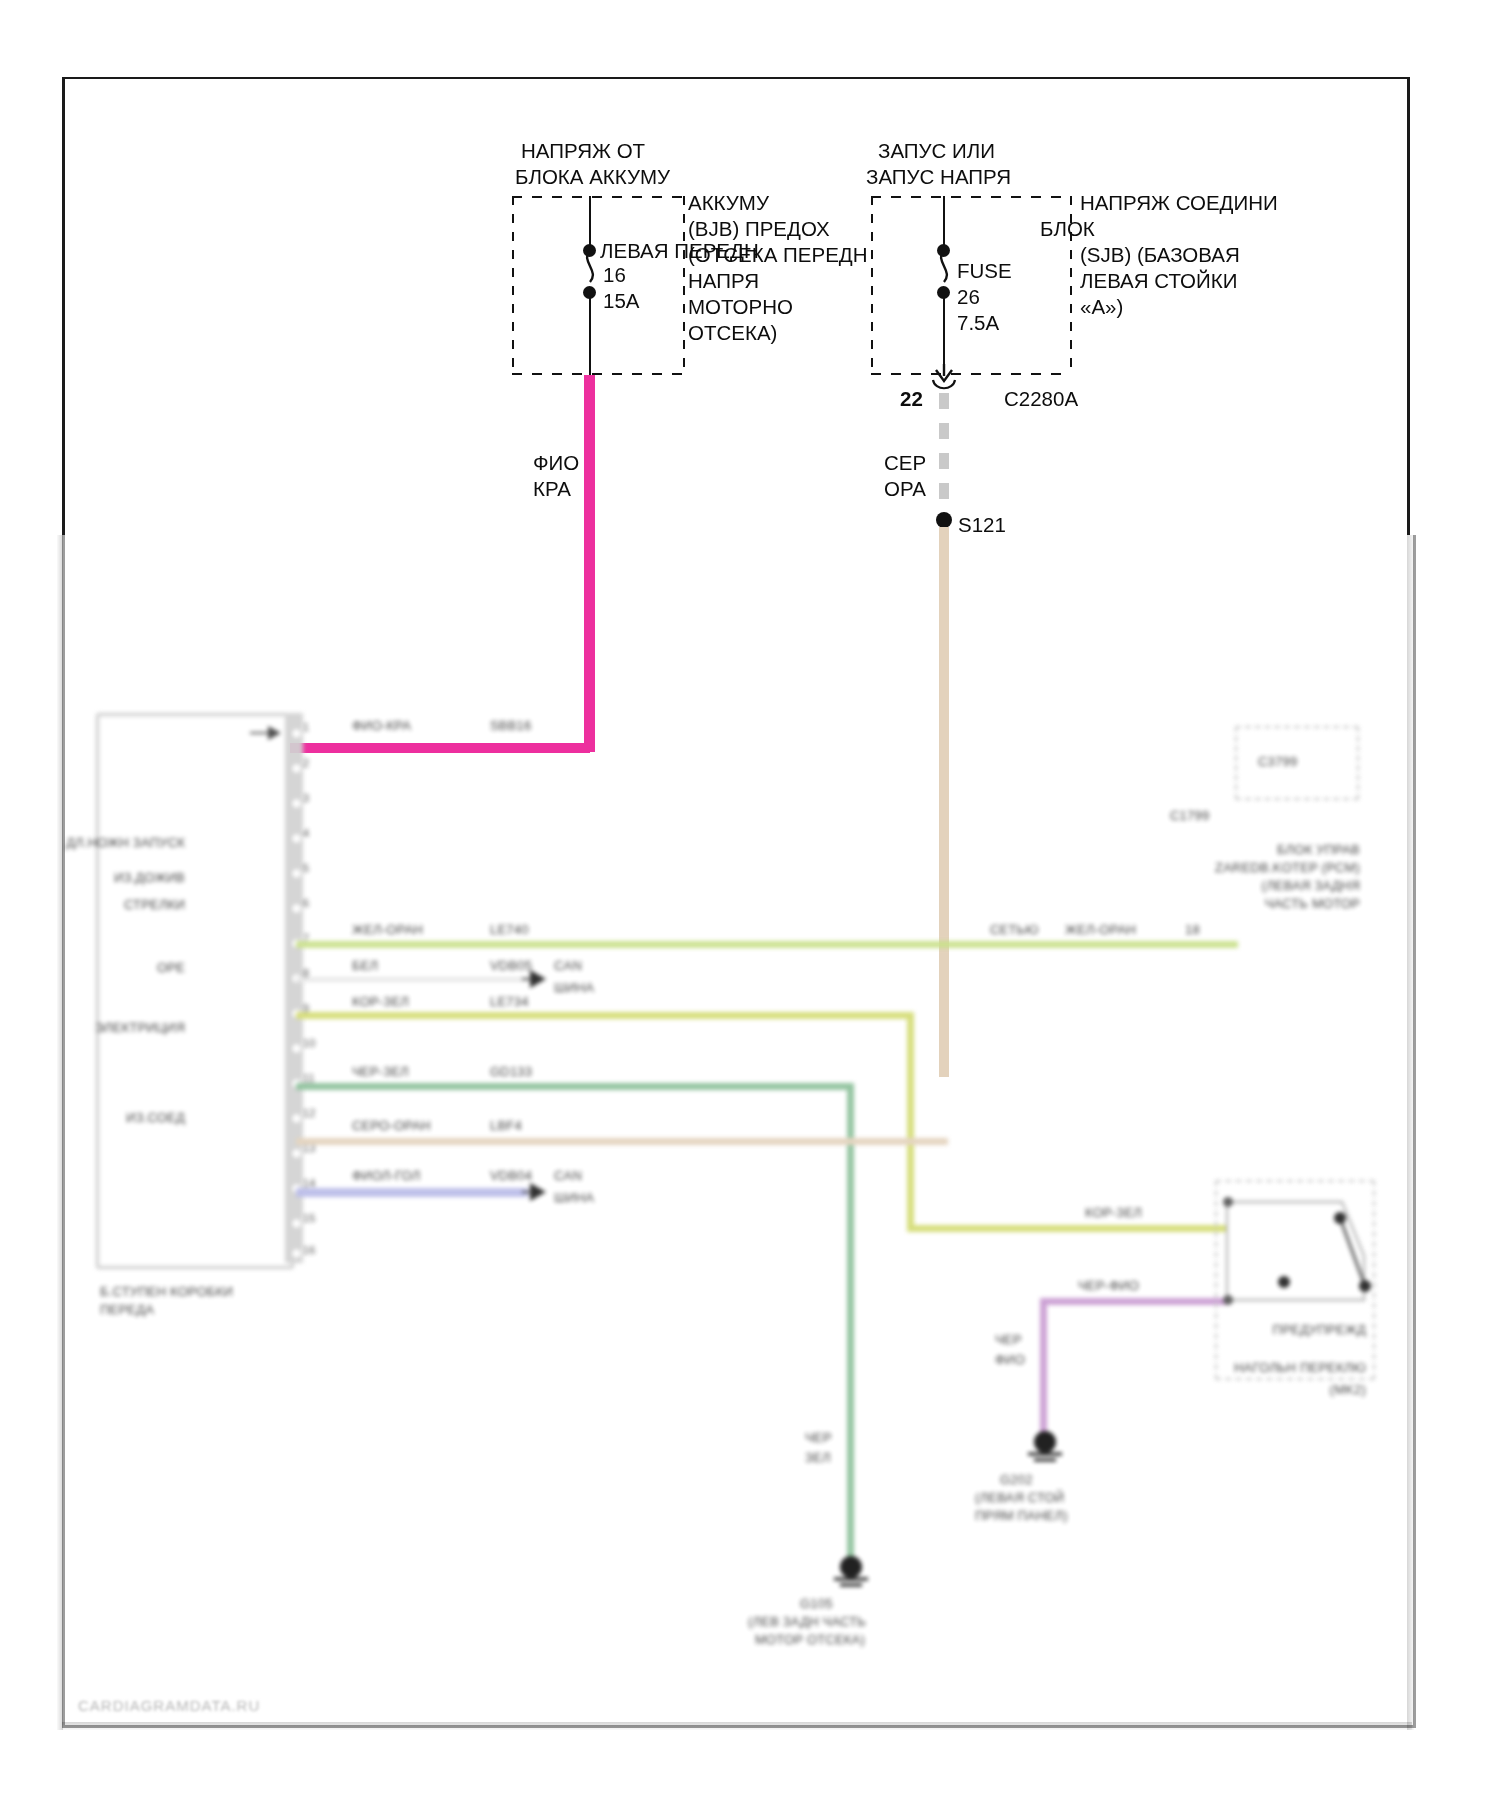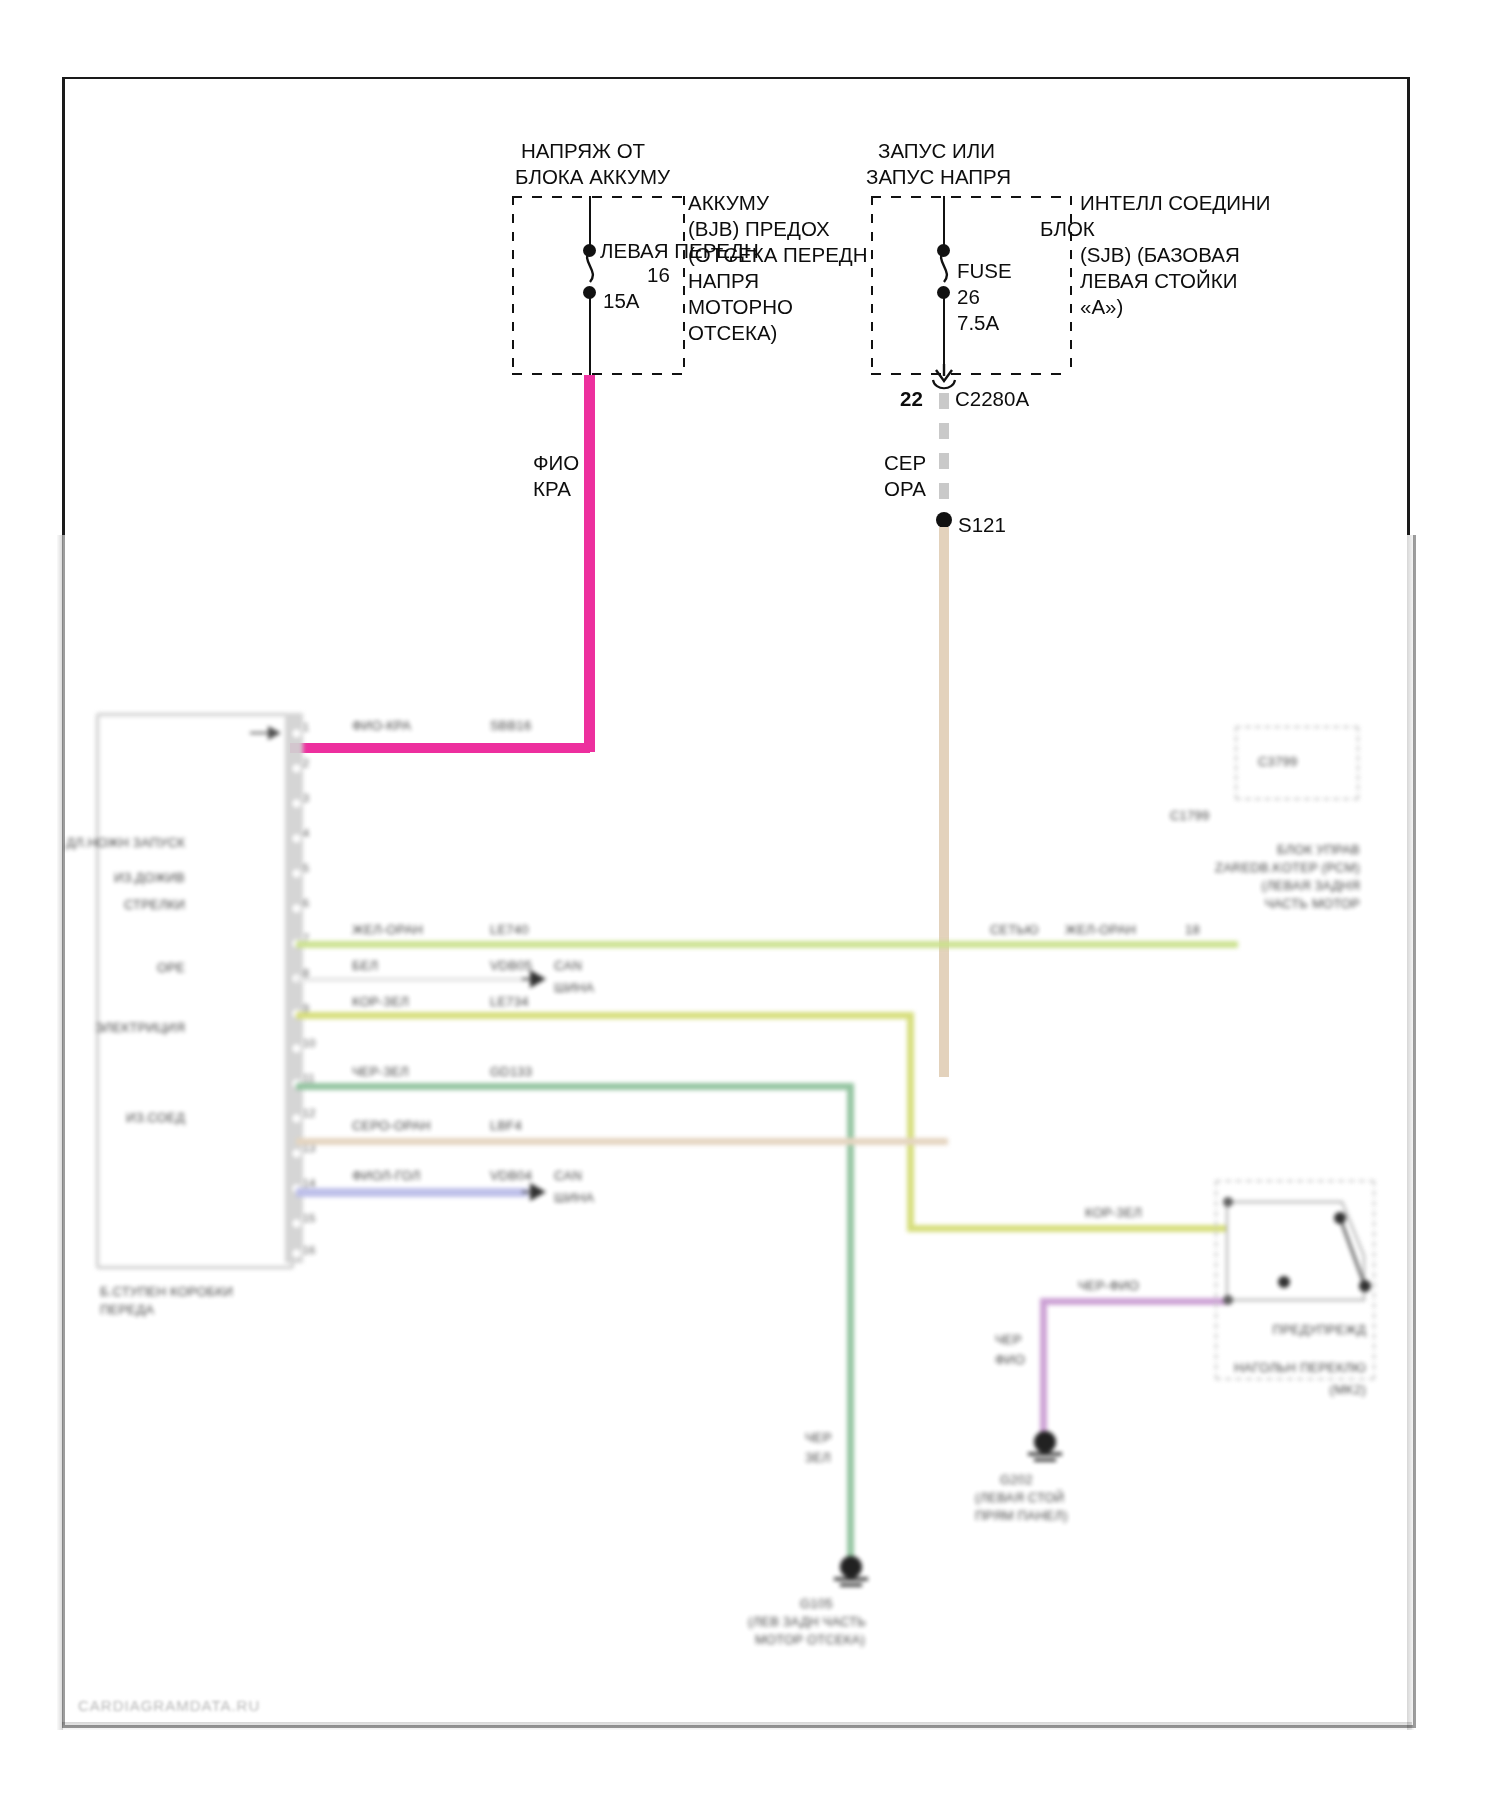--- a/index.html
+++ b/index.html
@@ -94,42 +94,42 @@
   <div class="lbl" style="left:600px;top:238px;background:rgba(255,255,255,0);">ЛЕВАЯ ПЕРЕДН</div>
 
   <div style="position:absolute;left:589px;top:196px;width:2px;height:52px;background:#111;"></div>
   <div class="dot" style="left:583px;top:244px;width:13px;height:13px;"></div>
   <svg class="fusecurve" style="left:578px;top:250px;" width="24" height="44">
     <path d="M12 1 C 2 11, 22 21, 12 32" stroke="#111" stroke-width="2.4" fill="none"></path>
   </svg>
   <div class="dot" style="left:583px;top:286px;width:13px;height:13px;"></div>
   <div style="position:absolute;left:589px;top:296px;width:2px;height:86px;background:#111;"></div>
 
-  <div class="lbl" style="left:603px;top:262px;margin-left:44px;">16</div>
+  <div class="lbl" style="left:603px;top:262px;">16</div>
   <div class="lbl" style="left:603px;top:288px;">15A</div>
 
   <div class="wire" style="left:584px;top:375px;width:11px;height:377px;background:#ED2F9E;"></div>
   <div class="wire" style="left:290px;top:743px;width:300px;height:10px;background:#ED2F9E;"></div>
 
   <div class="lbl" style="left:533px;top:450px;">ФИО</div>
   <div class="lbl" style="left:533px;top:476px;">КРА</div>
 
   <div class="lbl" style="left:878px;top:138px;">ЗАПУС ИЛИ</div>
   <div class="lbl" style="left:866px;top:164px;">ЗАПУС НАПРЯ</div>
 
   <div style="position:absolute;left:871px;top:196px;width:2px;height:178px;
               background:repeating-linear-gradient(to bottom,#111 0 9px,transparent 9px 18px);"></div>
   <div style="position:absolute;left:1070px;top:196px;width:2px;height:178px;
               background:repeating-linear-gradient(to bottom,#111 0 9px,transparent 9px 18px);"></div>
   <div style="position:absolute;left:871px;top:196px;width:200px;height:2px;
               background:repeating-linear-gradient(to right,#111 0 10px,transparent 10px 20px);"></div>
   <div style="position:absolute;left:871px;top:373px;width:200px;height:2px;
               background:repeating-linear-gradient(to right,#111 0 10px,transparent 10px 20px);"></div>
 
-  <div class="lbl" style="left:1080px;top:190px;">ИНТЕЛЛ СОЕДИНИ</div>
+  <div class="lbl" style="left:1080px;top:190px;">НАПРЯЖ СОЕДИНИ</div>
   <div class="lbl" style="left:1040px;top:216px;">БЛОК</div>
   <div class="lbl" style="left:1080px;top:242px;">(SJB) (БАЗОВАЯ</div>
   <div class="lbl" style="left:1080px;top:268px;">ЛЕВАЯ СТОЙКИ</div>
   <div class="lbl" style="left:1080px;top:294px;">«А»)</div>
 
   <div style="position:absolute;left:943px;top:196px;width:2px;height:52px;background:#111;"></div>
   <div class="dot" style="left:937px;top:244px;width:13px;height:13px;"></div>
   <svg class="fusecurve" style="left:932px;top:250px;" width="24" height="44">
     <path d="M12 1 C 2 11, 22 21, 12 32" stroke="#111" stroke-width="2.4" fill="none"></path>
   </svg>
@@ -139,21 +139,21 @@
   <div class="lbl" style="left:957px;top:258px;">FUSE</div>
   <div class="lbl" style="left:957px;top:284px;">26</div>
   <div class="lbl" style="left:957px;top:310px;">7.5A</div>
 
   <svg style="position:absolute;left:925px;top:364px;" width="38" height="30">
     <path d="M19 0 L19 12" stroke="#111" stroke-width="2.4" fill="none"></path>
     <path d="M11 6 L19 17 L27 6" stroke="#111" stroke-width="2.4" fill="none"></path>
     <path d="M8 16 C 10 27, 28 27, 30 16" stroke="#111" stroke-width="2.2" fill="none"></path>
   </svg>
   <div class="lbl" style="left:900px;top:386px;font-weight:bold;">22</div>
-  <div class="lbl" style="left:955px;top:386px;">C2280A</div>
+  <div class="lbl" style="left:1004px;top:386px;">C2280A</div>
 
   <div class="wire" style="left:939px;top:393px;width:10px;height:120px;
        background:repeating-linear-gradient(to bottom,#C9C9C9 0 16px,transparent 16px 30px);"></div>
   <div class="lbl" style="left:884px;top:450px;">СЕР</div>
   <div class="lbl" style="left:884px;top:476px;">ОРА</div>
 
   <div class="dot" style="left:936px;top:512px;width:16px;height:16px;"></div>
   <div class="lbl" style="left:958px;top:512px;">S121</div>
 
   <div class="wire" style="left:939px;top:527px;width:10px;height:550px;background:#E3D2BC;"></div>

